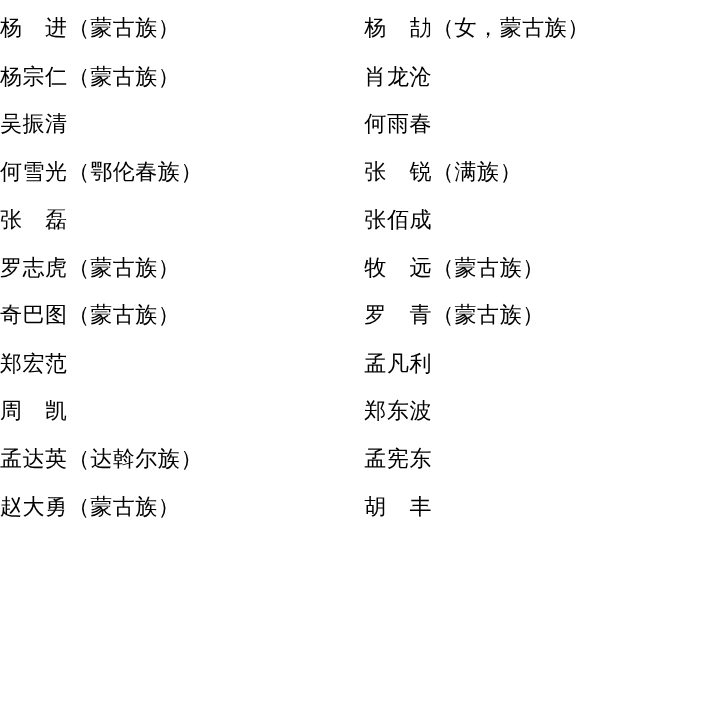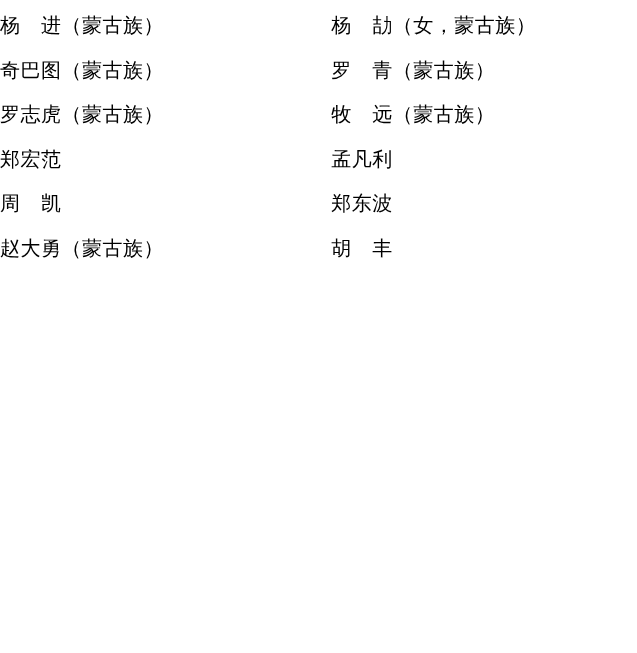--- a/index.html
+++ b/index.html
@@ -40,48 +40,67 @@
     padding-left: 62px;
     box-sizing: border-box;
   }
   .col-right {
     width: 48%;
     padding-left: 22px;
     box-sizing: border-box;
   }
   .name {
     display: inline-block;
-    font-family: Liberation Mono, monospace;
   }
 </style>
 </head>
 <body>
 
 <div class="page">
   <table class="name-table">
     <tbody>
       <tr>
         <td class="col-left"><span class="name">杨　进（蒙古族）</span></td>
         <td class="col-right"><span class="name">杨　劼（女，蒙古族）</span></td>
       </tr>
       <tr>
-        <td class="col-left"><span class="name">奇巴图（蒙古族）</span></td>
-        <td class="col-right"><span class="name">罗　青（蒙古族）</span></td>
+        <td class="col-left"><span class="name">杨宗仁（蒙古族）</span></td>
+        <td class="col-right"><span class="name">肖龙沧</span></td>
+      </tr>
+      <tr>
+        <td class="col-left"><span class="name">吴振清</span></td>
+        <td class="col-right"><span class="name">何雨春</span></td>
+      </tr>
+      <tr>
+        <td class="col-left"><span class="name">何雪光（鄂伦春族）</span></td>
+        <td class="col-right"><span class="name">张　锐（满族）</span></td>
+      </tr>
+      <tr>
+        <td class="col-left"><span class="name">张　磊</span></td>
+        <td class="col-right"><span class="name">张佰成</span></td>
       </tr>
       <tr>
         <td class="col-left"><span class="name">罗志虎（蒙古族）</span></td>
         <td class="col-right"><span class="name">牧　远（蒙古族）</span></td>
+      </tr>
+      <tr>
+        <td class="col-left"><span class="name">奇巴图（蒙古族）</span></td>
+        <td class="col-right"><span class="name">罗　青（蒙古族）</span></td>
       </tr>
       <tr>
         <td class="col-left"><span class="name">郑宏范</span></td>
         <td class="col-right"><span class="name">孟凡利</span></td>
       </tr>
       <tr>
         <td class="col-left"><span class="name">周　凯</span></td>
         <td class="col-right"><span class="name">郑东波</span></td>
       </tr>
       <tr>
+        <td class="col-left"><span class="name">孟达英（达斡尔族）</span></td>
+        <td class="col-right"><span class="name">孟宪东</span></td>
+      </tr>
+      <tr>
         <td class="col-left"><span class="name">赵大勇（蒙古族）</span></td>
         <td class="col-right"><span class="name">胡　丰</span></td>
       </tr>
     </tbody>
   </table>
 </div>
 
 </body></html>

